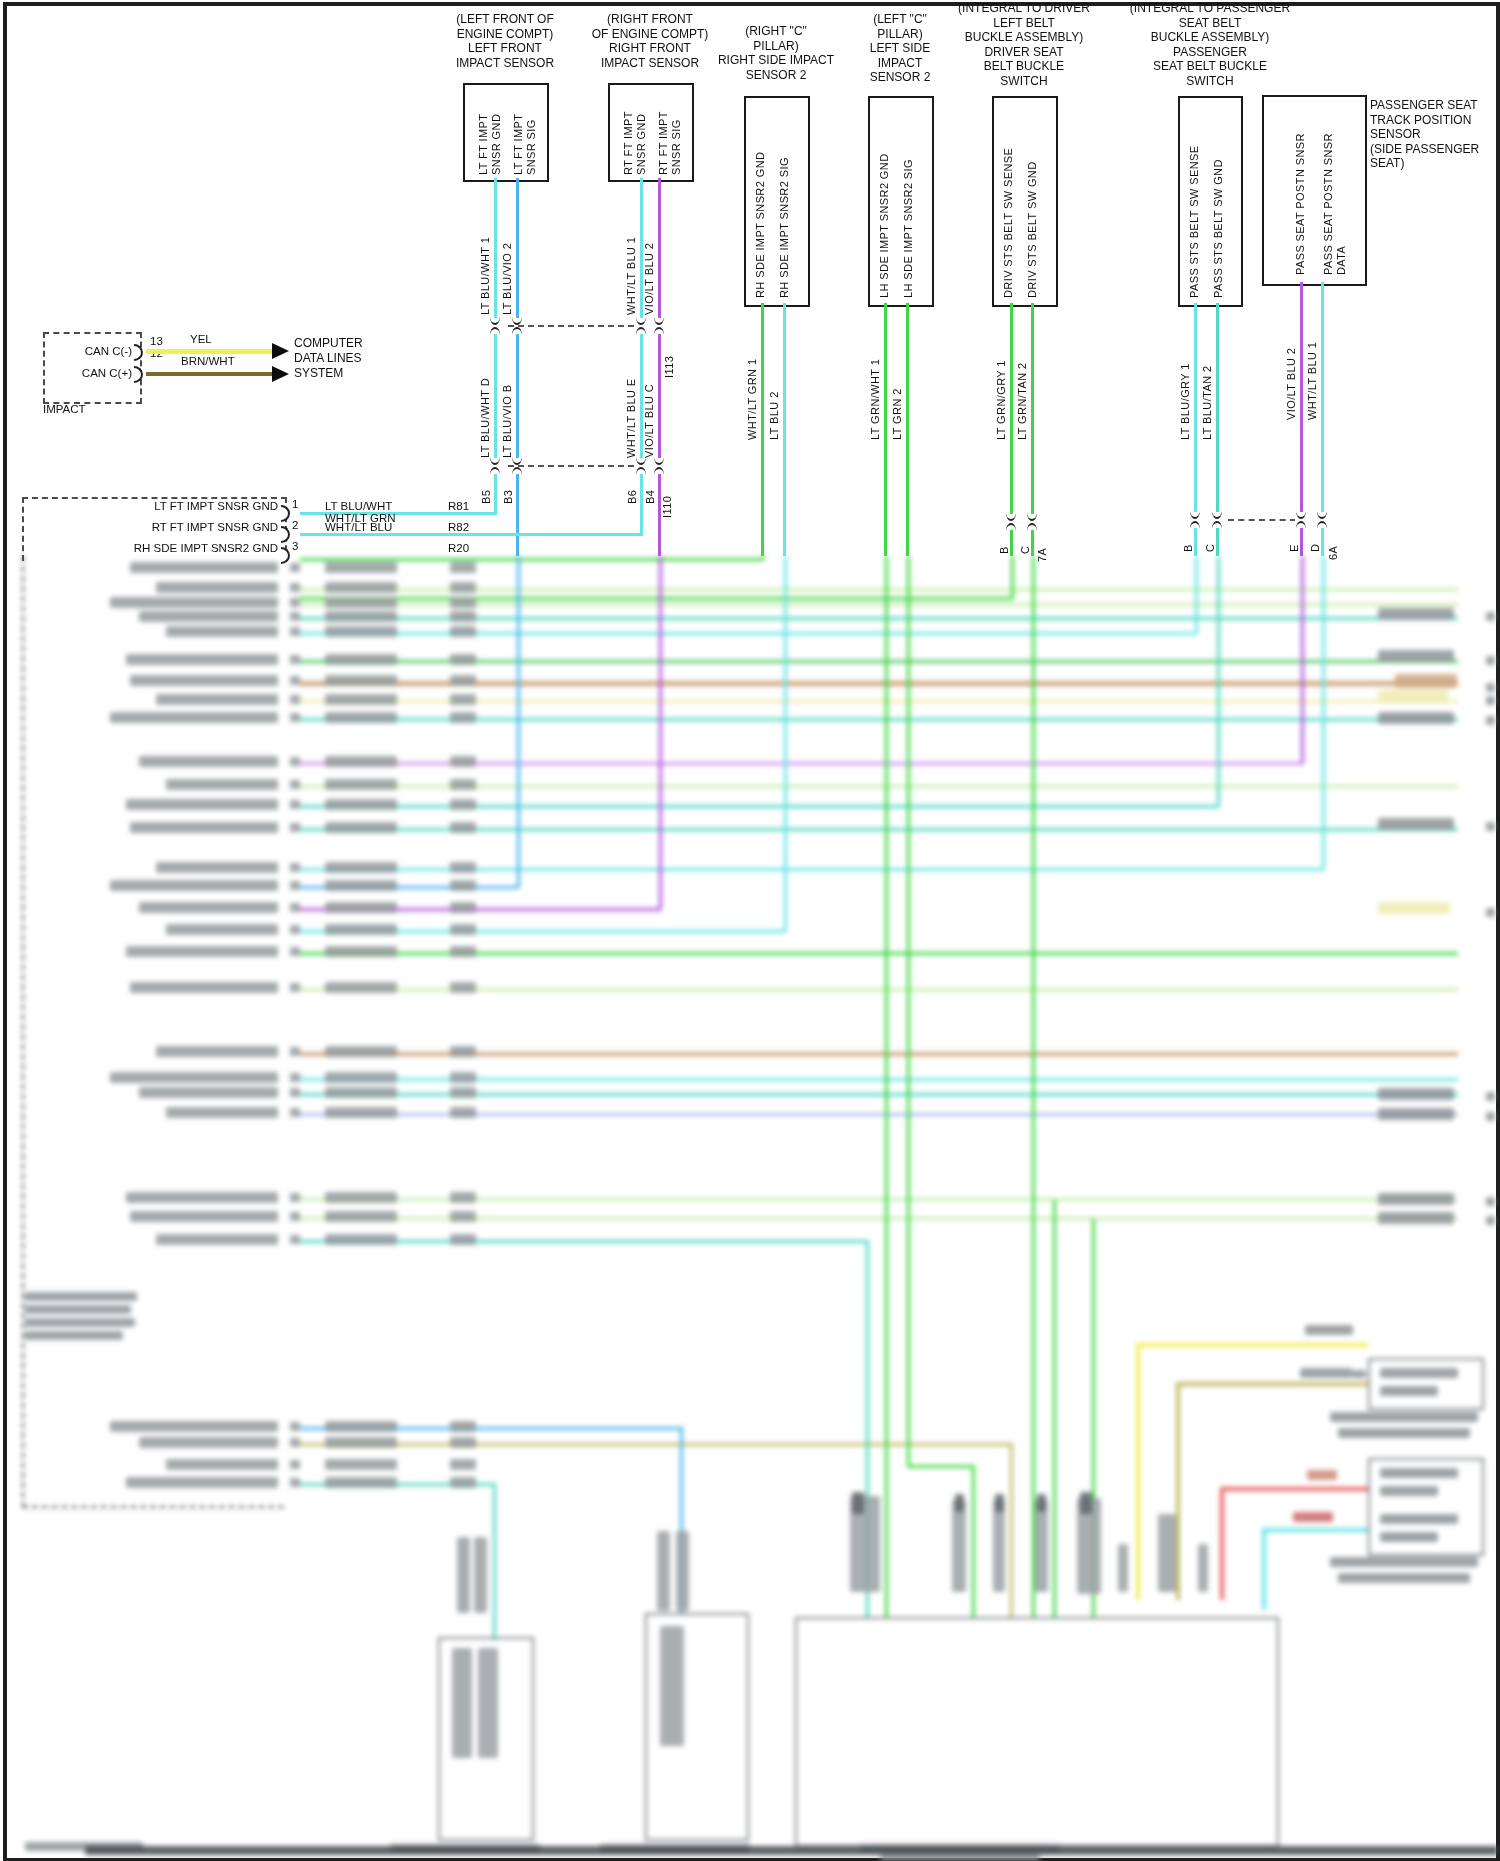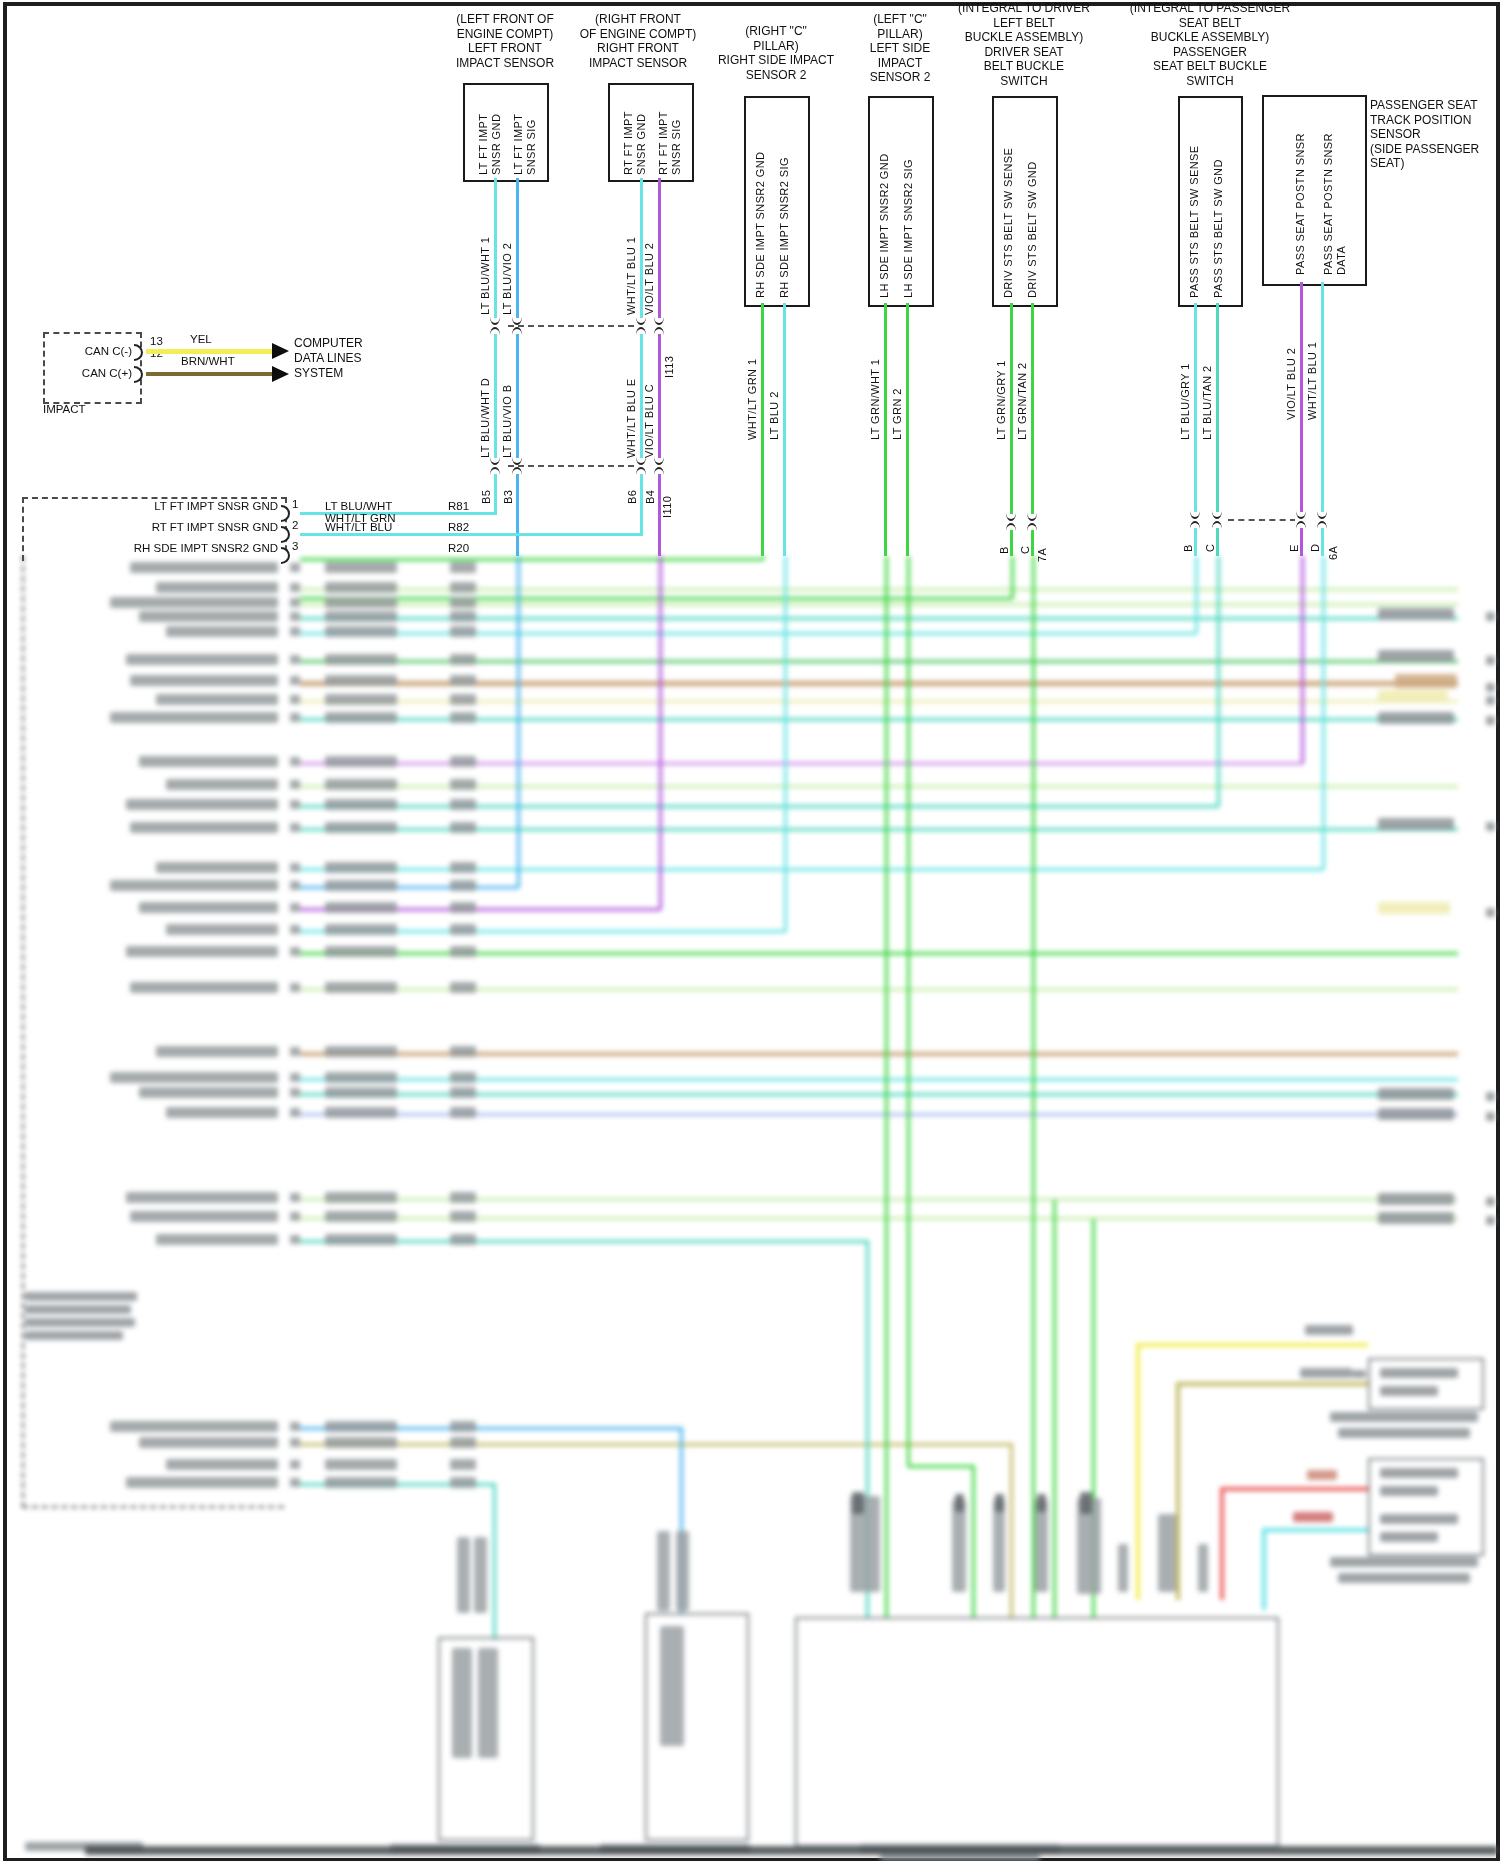--- a/index.html
+++ b/index.html
@@ -31,21 +31,21 @@
 </head>
 <body>
 
 <div id="page">
   <div id="frame"></div>
 
   <div class="cap" style="left:425px;top:12px;width:160px;">(LEFT FRONT OF
 ENGINE COMPT)
 LEFT FRONT
 IMPACT SENSOR</div>
-  <div class="cap" style="left:558px;top:12px;width:160px;text-align:center;">(RIGHT FRONT
+  <div class="cap" style="left:570px;top:12px;width:160px;text-align:center;">(RIGHT FRONT
 OF ENGINE COMPT)
 RIGHT FRONT
 IMPACT SENSOR</div>
   <div class="cap" style="left:706px;top:24px;width:140px;">(RIGHT "C"
 PILLAR)
 RIGHT SIDE IMPACT
 SENSOR 2</div>
   <div class="cap" style="left:830px;top:12px;width:140px;">(LEFT "C"
 PILLAR)
 LEFT SIDE

